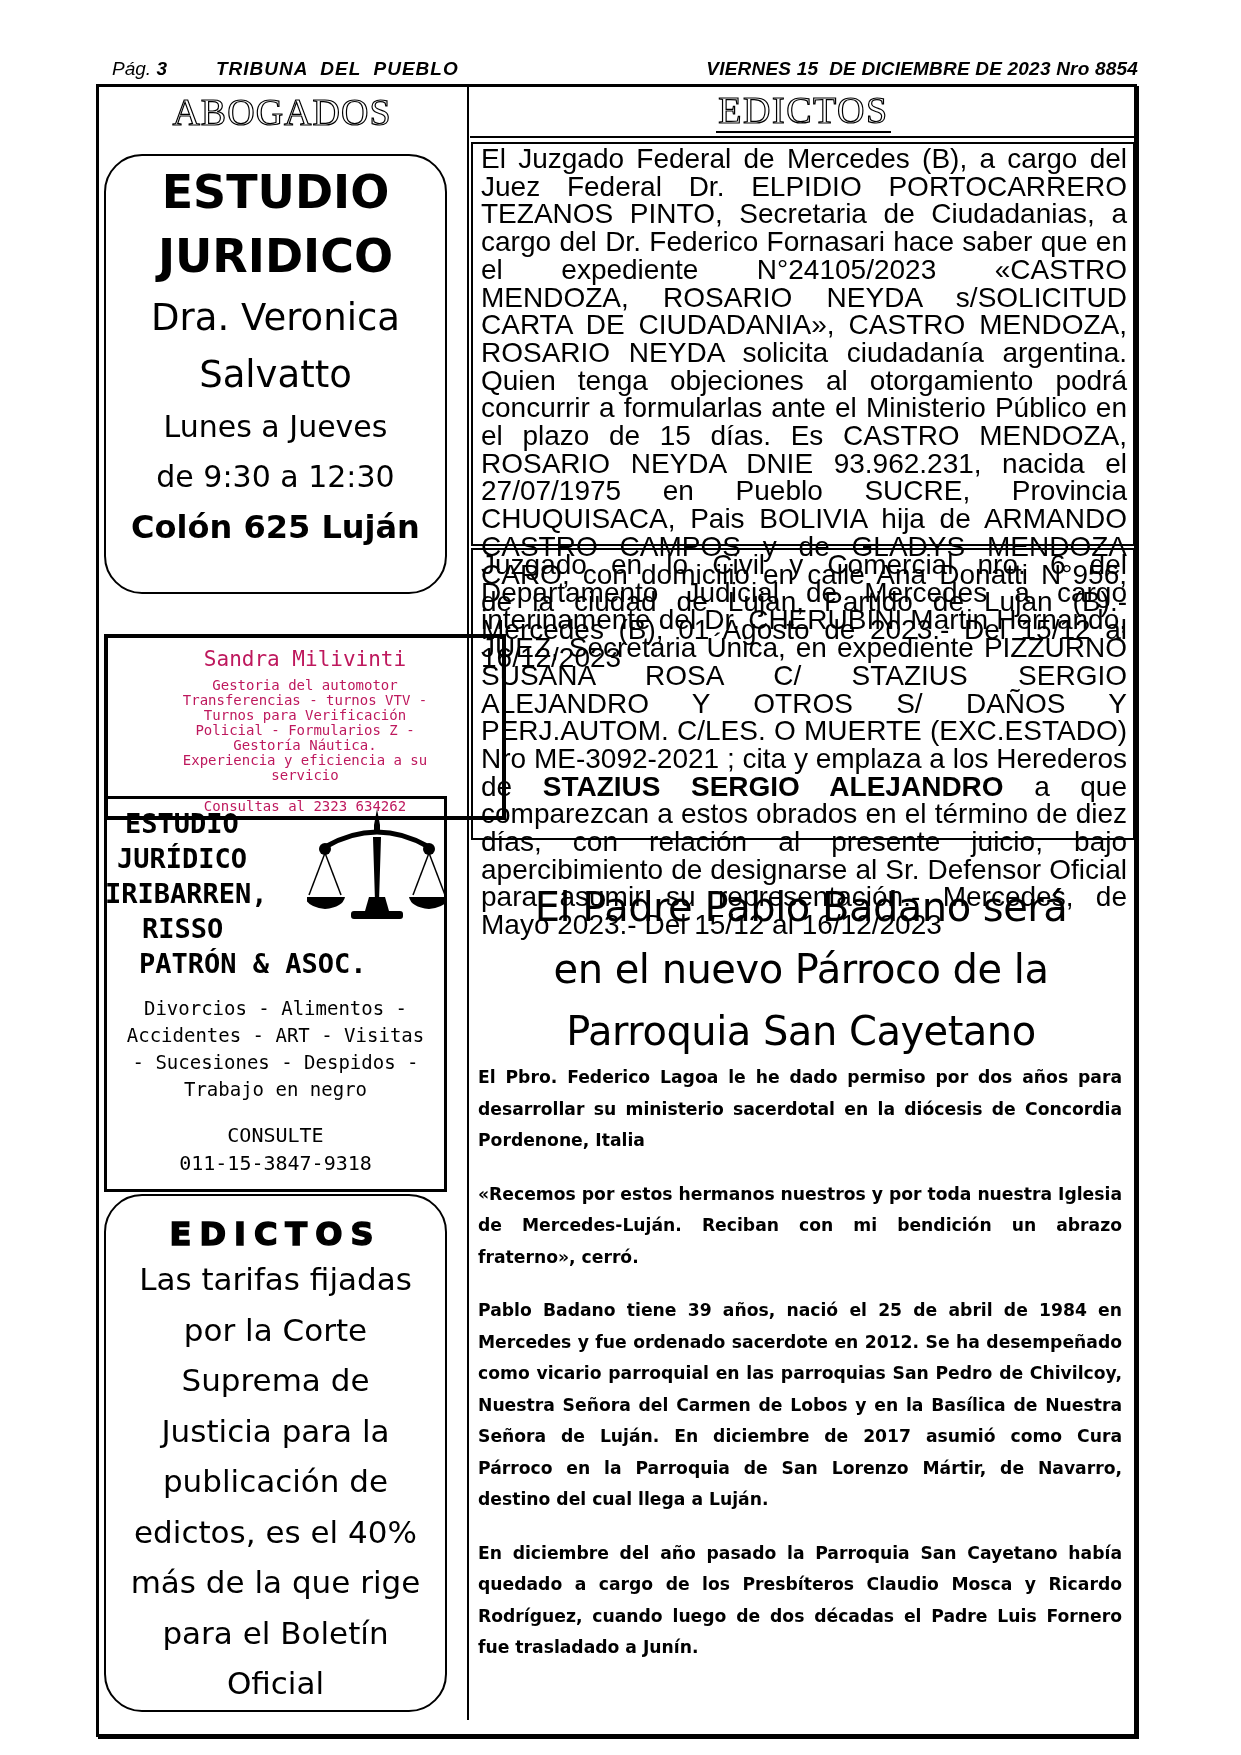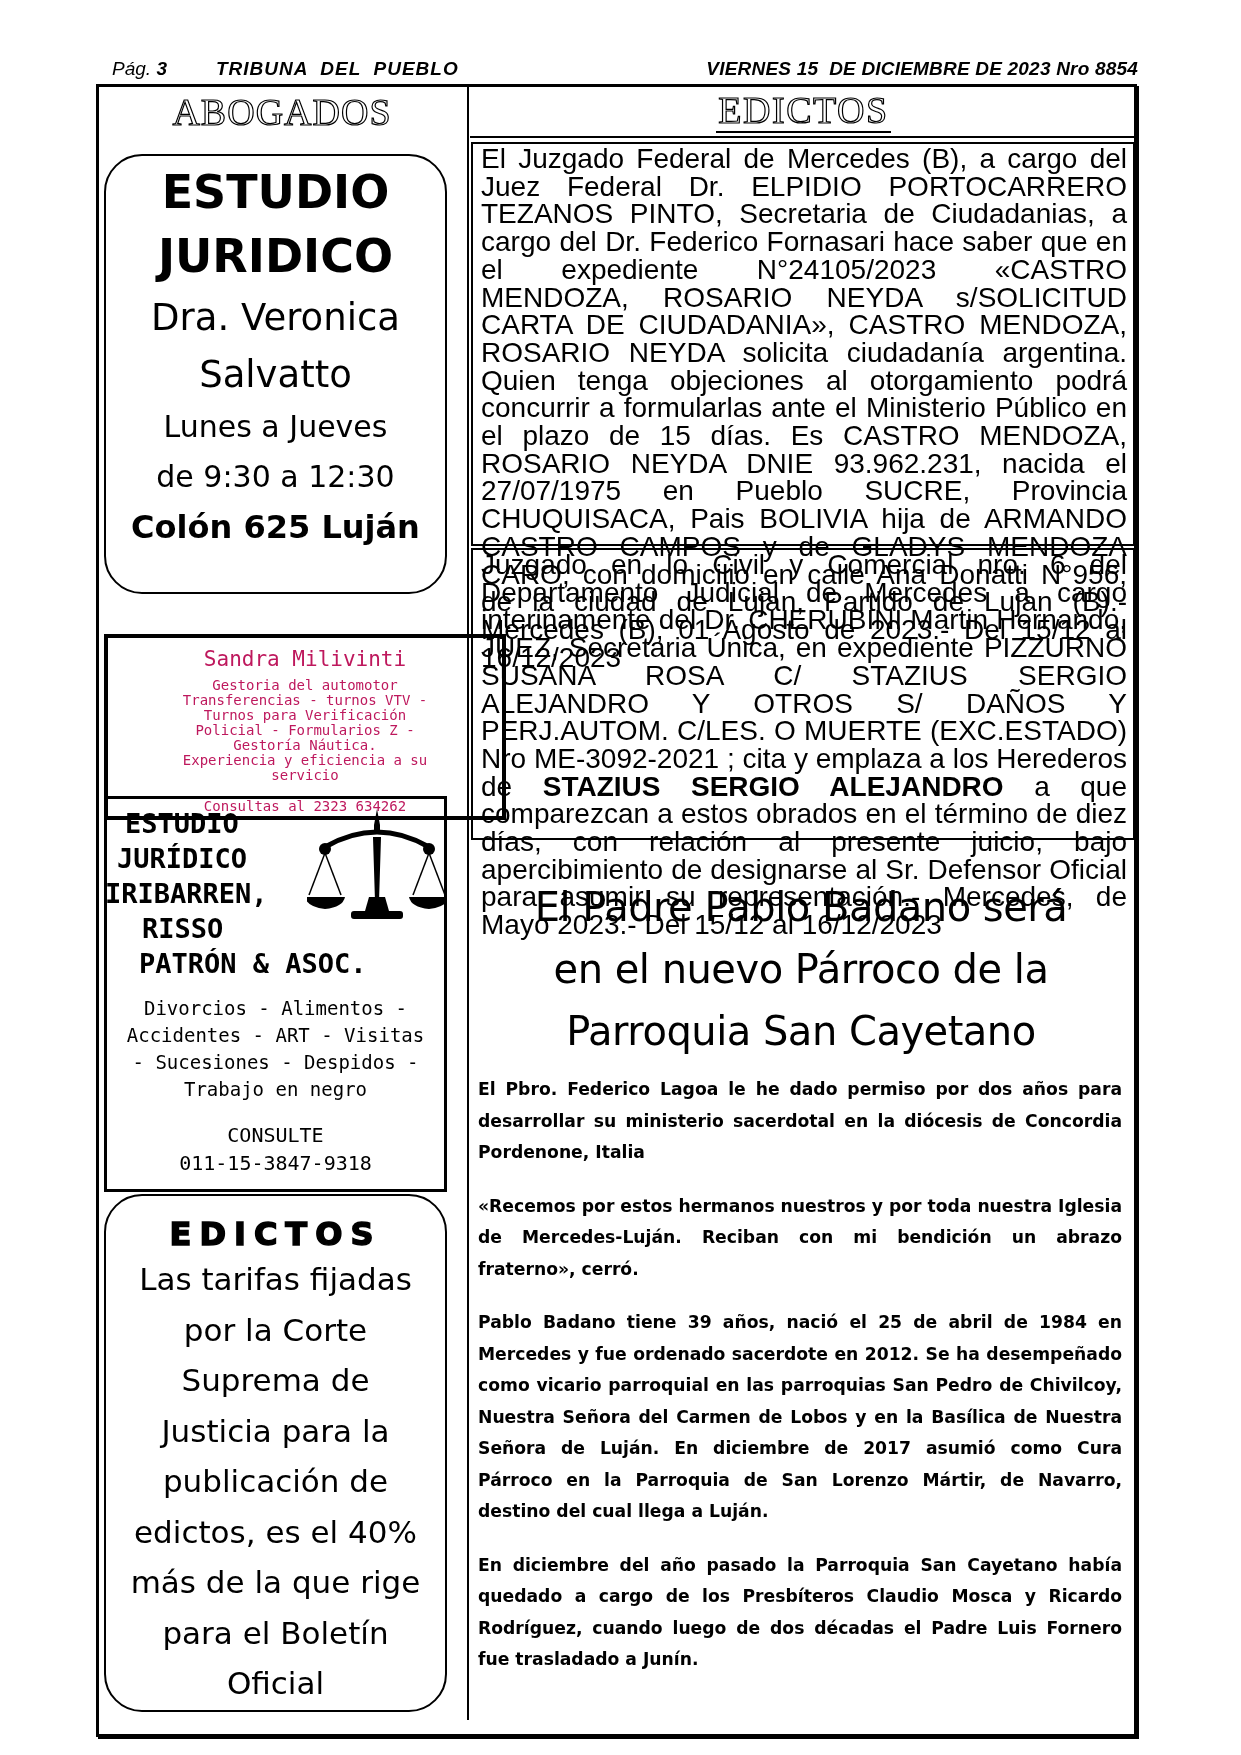--- a/index.html
+++ b/index.html
@@ -62,21 +62,21 @@
             border: 2px solid #000; font-family: "Liberation Sans", sans-serif;
             font-size: 28px; line-height: 27.7px; text-align: justify; padding: 1px 6px 0 8px; }
   .e1 { top: 142px; height: 404px; }
   .e2 { top: 548px; height: 292px; }
 
   .article { position: absolute; left: 470px; top: 876px; width: 662px; }
   .article h1 { margin: 0; text-align: center; font-family: "DejaVu Sans", sans-serif; font-weight: normal;
                 font-size: 40px; line-height: 62px; letter-spacing: -0.5px; }
   .article p { margin: 0 0 22px 0; padding: 0 10px 0 8px; font-family: "DejaVu Sans", sans-serif; font-weight: bold;
                font-size: 17.2px; line-height: 31.5px; text-align: justify; }
-  .article p.lead { margin-top: 12px; }
+  .article p.lead { margin-top: 0; }
 </style>
 </head>
 <body>
 
 <div class="hdr">
   <span class="pag"><span style="position:static">Pág.</span> <b>3</b></span>
   <span class="pub" style="white-space:pre">TRIBUNA  DEL  PUEBLO</span>
   <span class="date" style="white-space:pre">VIERNES 15  DE DICIEMBRE DE 2023 Nro 8854</span>
 </div>
 

